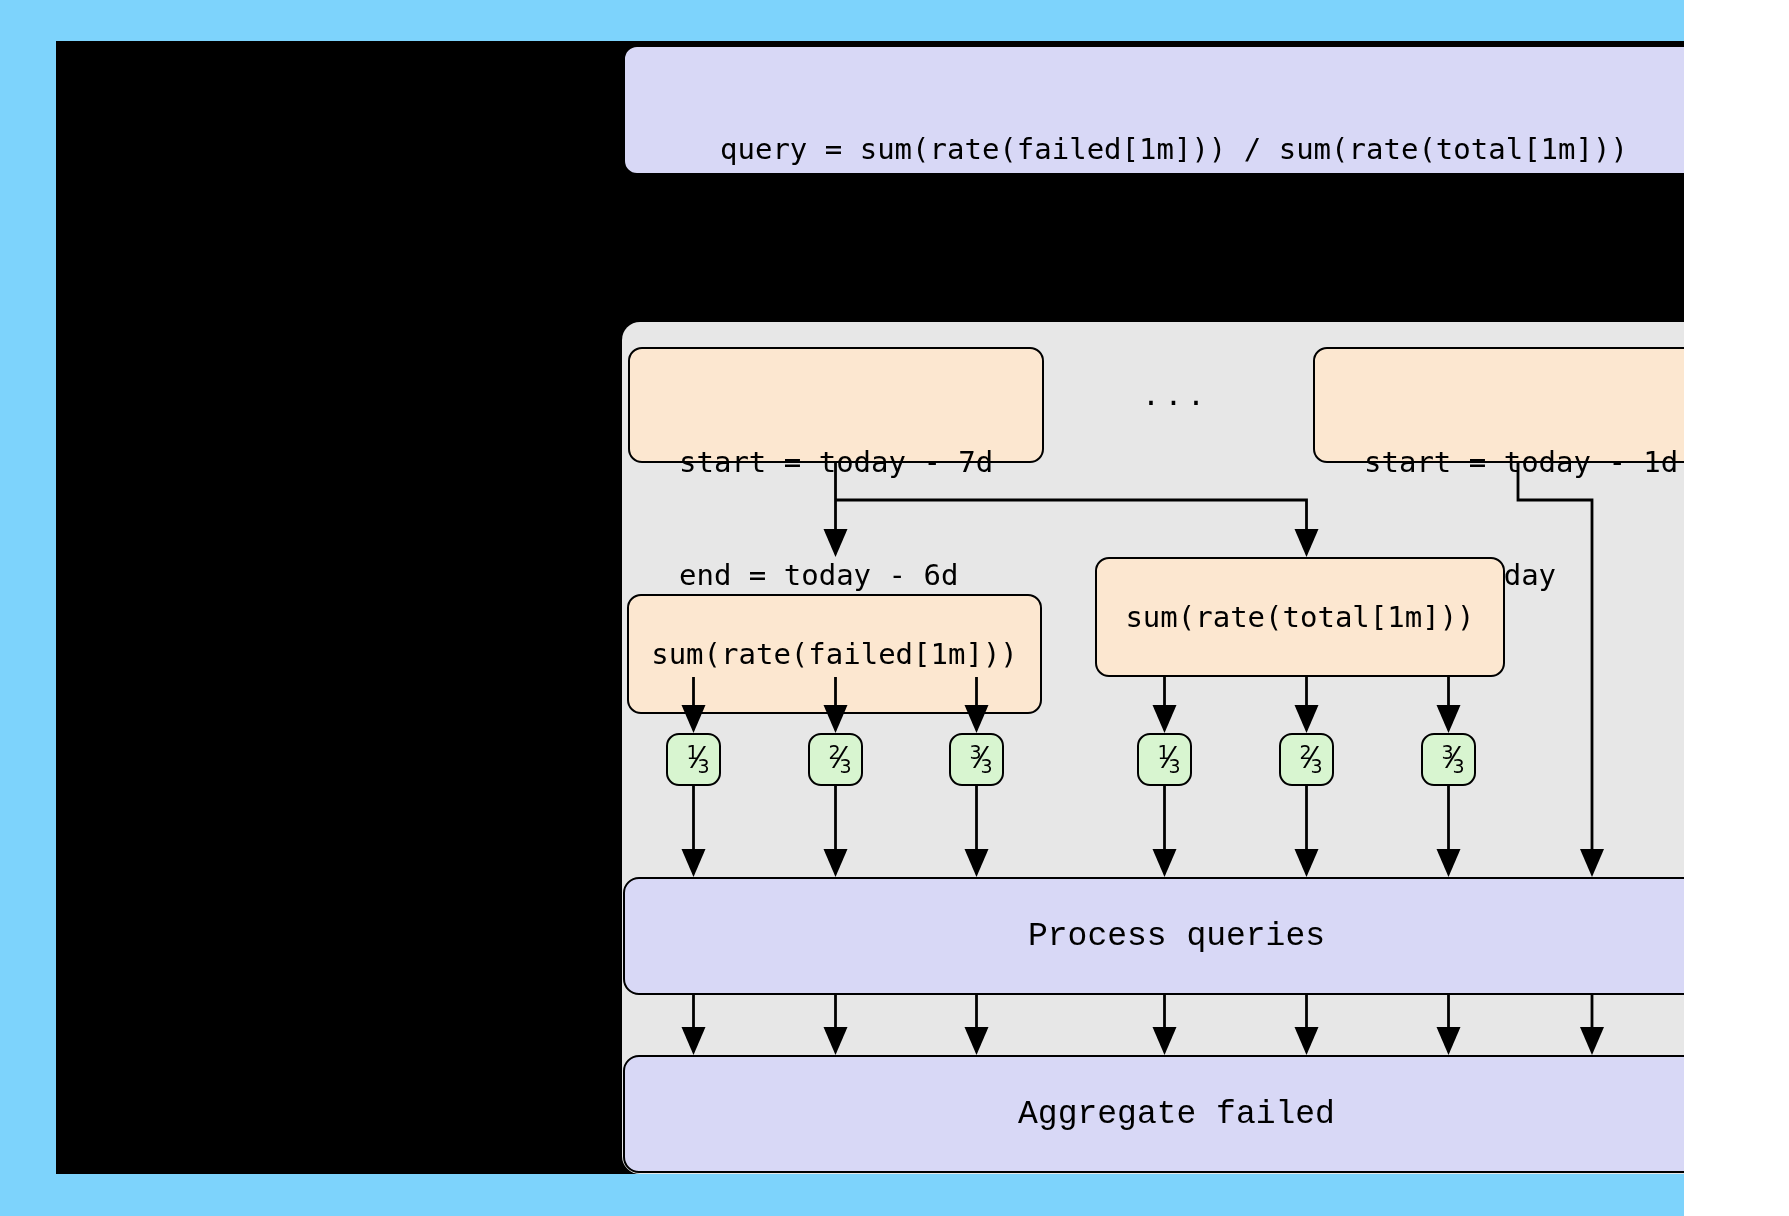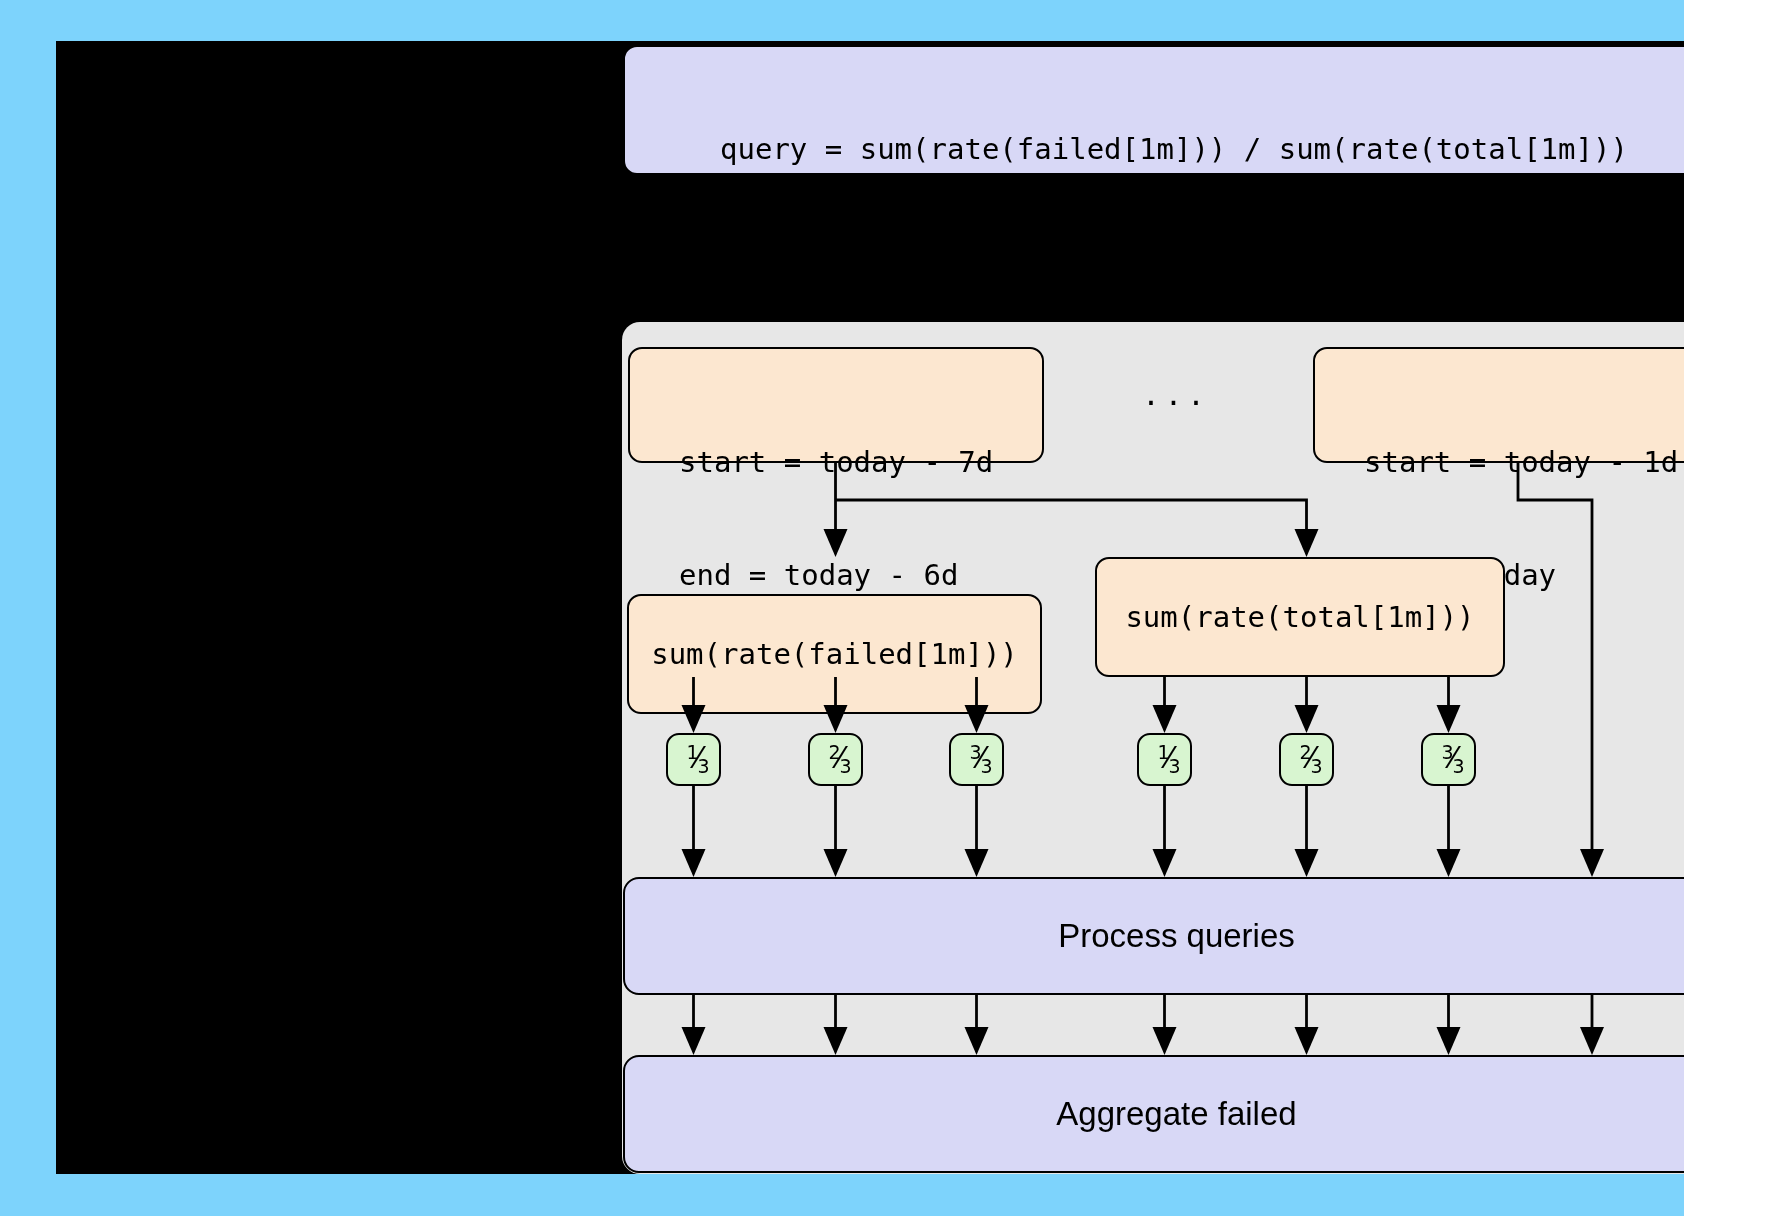--- a/index.html
+++ b/index.html
@@ -86,21 +86,21 @@
   .frac sub { font-size: 19px; vertical-align: -5px; line-height: 1; }
   .frac .fslash { font-size: 30px; margin: 0 -3px; }
   .wide-box {
     left: 623px;
     width: 1107px; height: 118px;
     background: var(--lavender, #d8d8f6);
     border-radius: 16px;
     display: flex;
     align-items: center;
     justify-content: center;
-    font-family: Liberation Sans, sans-serif;
+    font-family: Liberation Mono, monospace;
     font-size: 33px;
   }
   .arrows {
     position: absolute;
     left: 0; top: 0;
     pointer-events: none;
   }
   .arrows line, .arrows polyline {
     stroke: var(--border, #000000);
     stroke-width: 2.8;

